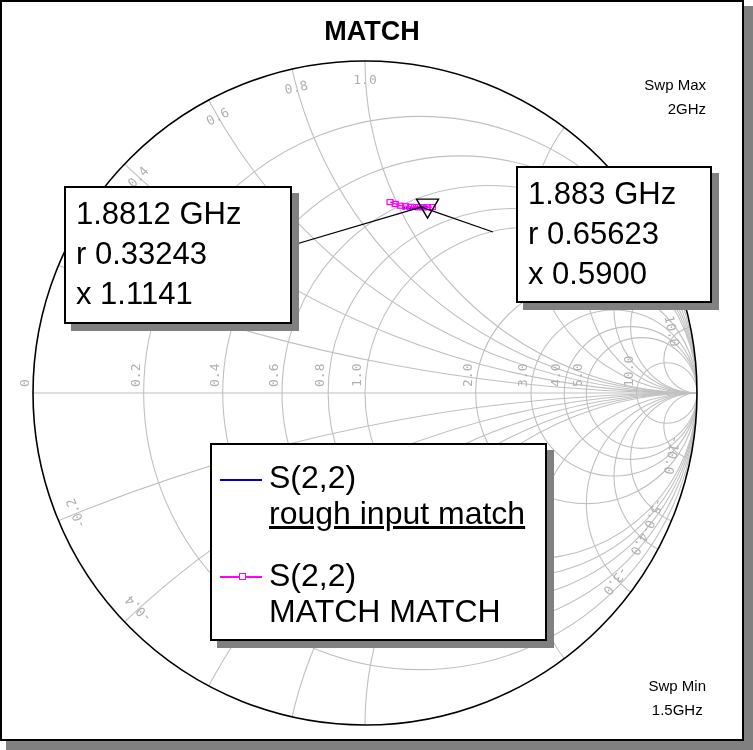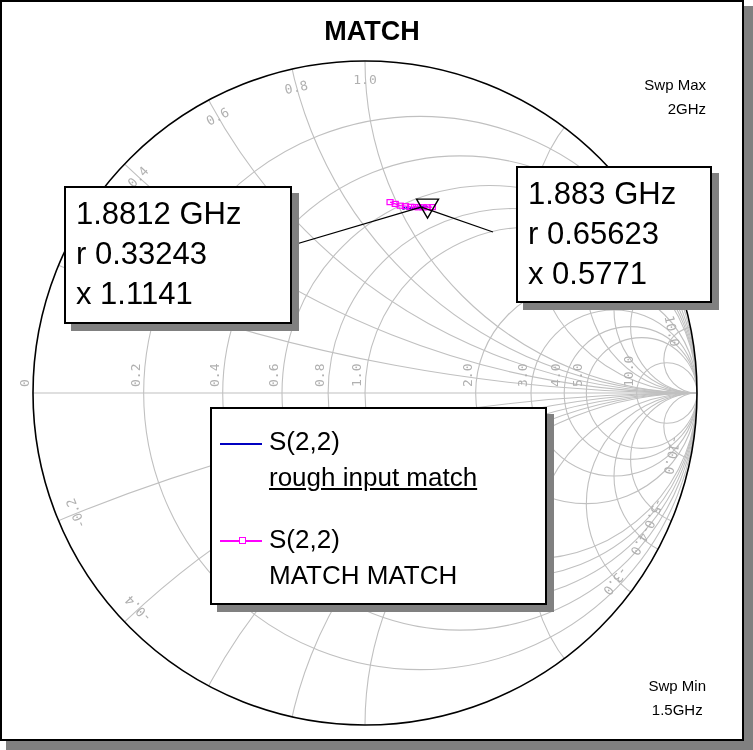--- a/index.html
+++ b/index.html
@@ -7,21 +7,21 @@
   #frame { position: absolute; left: 0; top: 0; width: 744px; height: 741px; border: 2px solid #000; border-right: none; border-bottom: none; background: #fff; box-sizing: border-box; }
   #frame-shadow-r { position: absolute; left: 744px; top: 6px; width: 9px; height: 744px; background: #808080; }
   #frame-shadow-b { position: absolute; left: 6px; top: 741px; width: 747px; height: 9px; background: #808080; }
   #frame-edge-r { position: absolute; left: 742px; top: 0; width: 2px; height: 741px; background: #000; }
   #frame-edge-b { position: absolute; left: 0; top: 739px; width: 744px; height: 2px; background: #000; }
   svg#smith { position: absolute; left: 0; top: 0; }
   .title { position: absolute; left: 0; width: 744px; top: 16px; text-align: center; font-family: Liberation Sans, sans-serif; font-weight: bold; font-size: 27px; color: #000; }
   .swp { position: absolute; right: 47px; text-align: right; font-size: 15px; line-height: 24px; color: #000; }
   .box { position: absolute; background: #fff; border: 2px solid #000; box-shadow: 7px 7px 0 #808080; box-sizing: border-box; }
   .marker-box { font-size: 31px; line-height: 40px; padding: 6px 0 0 10px; color: #000; }
-  .legend-box { font-size: 26px; line-height: 36px; color: #000; }
+  .legend-box { font-size: 32px; line-height: 36px; color: #000; margin-top: 36px; }
   .legend-entry { position: absolute; left: 0; }
   .legend-line { position: absolute; left: 8px; width: 42px; height: 2px; }
   .legend-text { position: absolute; left: 57px; white-space: nowrap; }
 </style>
 </head>
 <body>
 
 <div id="frame"></div>
 <div id="frame-edge-r"></div>
 <div id="frame-edge-b"></div>
@@ -136,21 +136,21 @@
 
 <div class="box marker-box" style="left:64px; top:186px; width:228px; height:138px;">
   <div>1.8812 GHz</div>
   <div>r 0.33243</div>
   <div>x 1.1141</div>
 </div>
 
 <div class="box marker-box" style="left:480px; top:166px; width:196px; height:137px;margin-left:36px;">
   <div>1.883 GHz</div>
   <div>r 0.65623</div>
-  <div>x 0.5771</div>
+  <div>x 0.5900</div>
 </div>
 
 <div class="box legend-box" style="left:210px; top:407px; width:337px; height:198px;">
   <div class="legend-entry" style="top:14px;">
     <div class="legend-line" style="top:20px; background:#0000c0;"></div>
     <div class="legend-text" style="top:0;">S(2,2)</div>
     <div class="legend-text" style="top:36px;text-decoration:underline;">rough input match</div>
   </div>
   <div class="legend-entry" style="top:112px;">
     <div class="legend-line" style="top:19px; background:#ff00ff;"></div>

